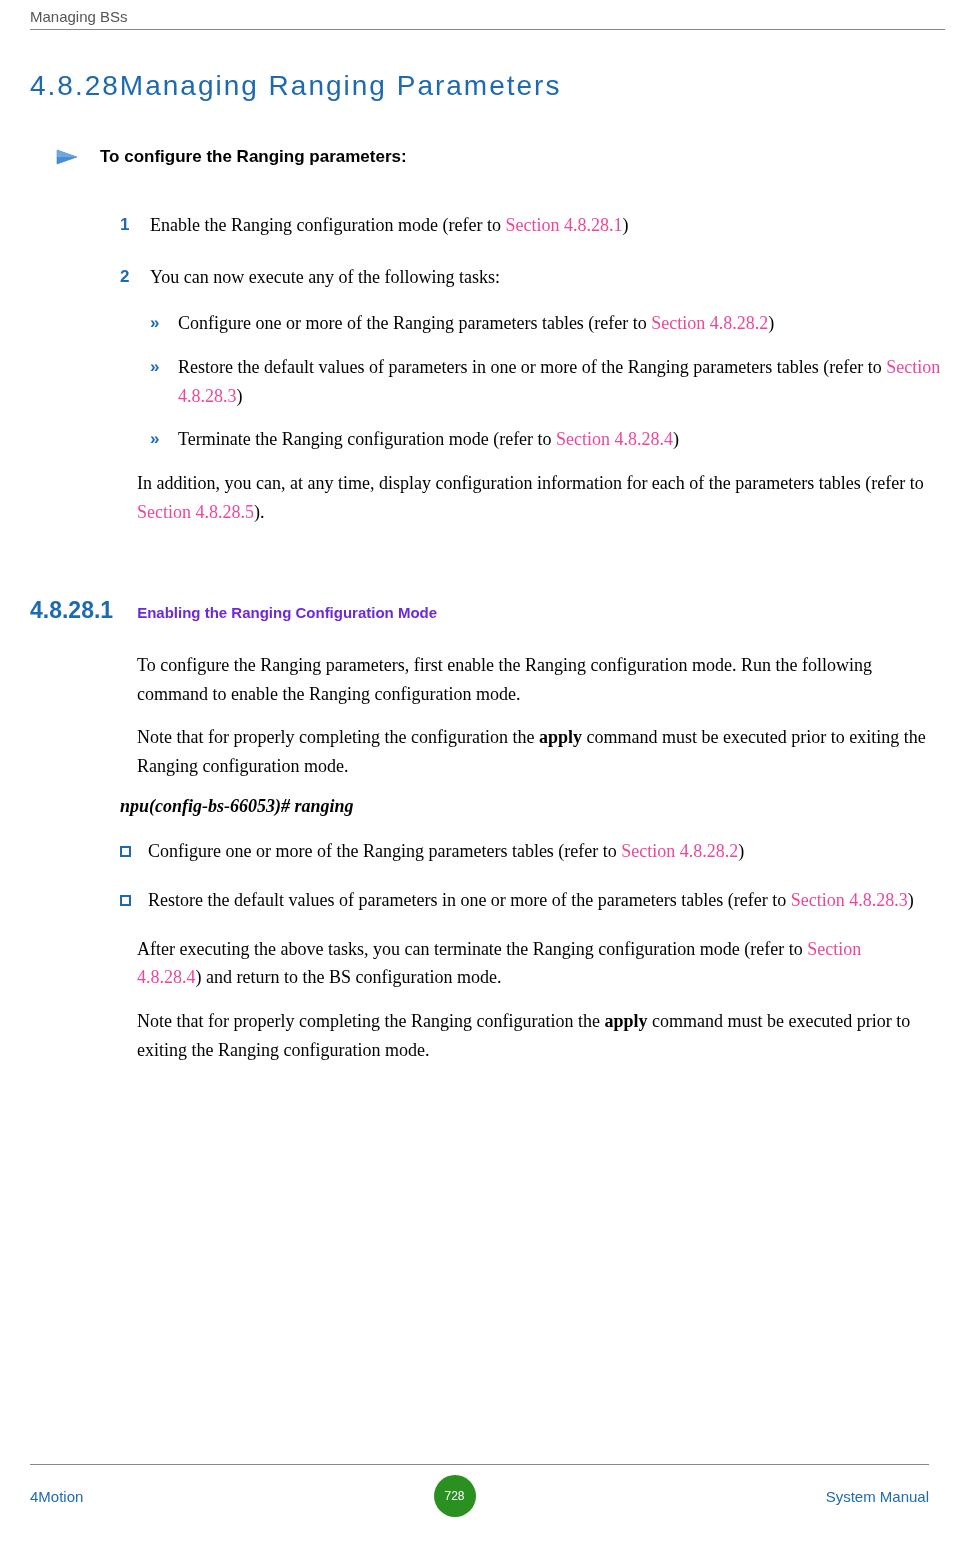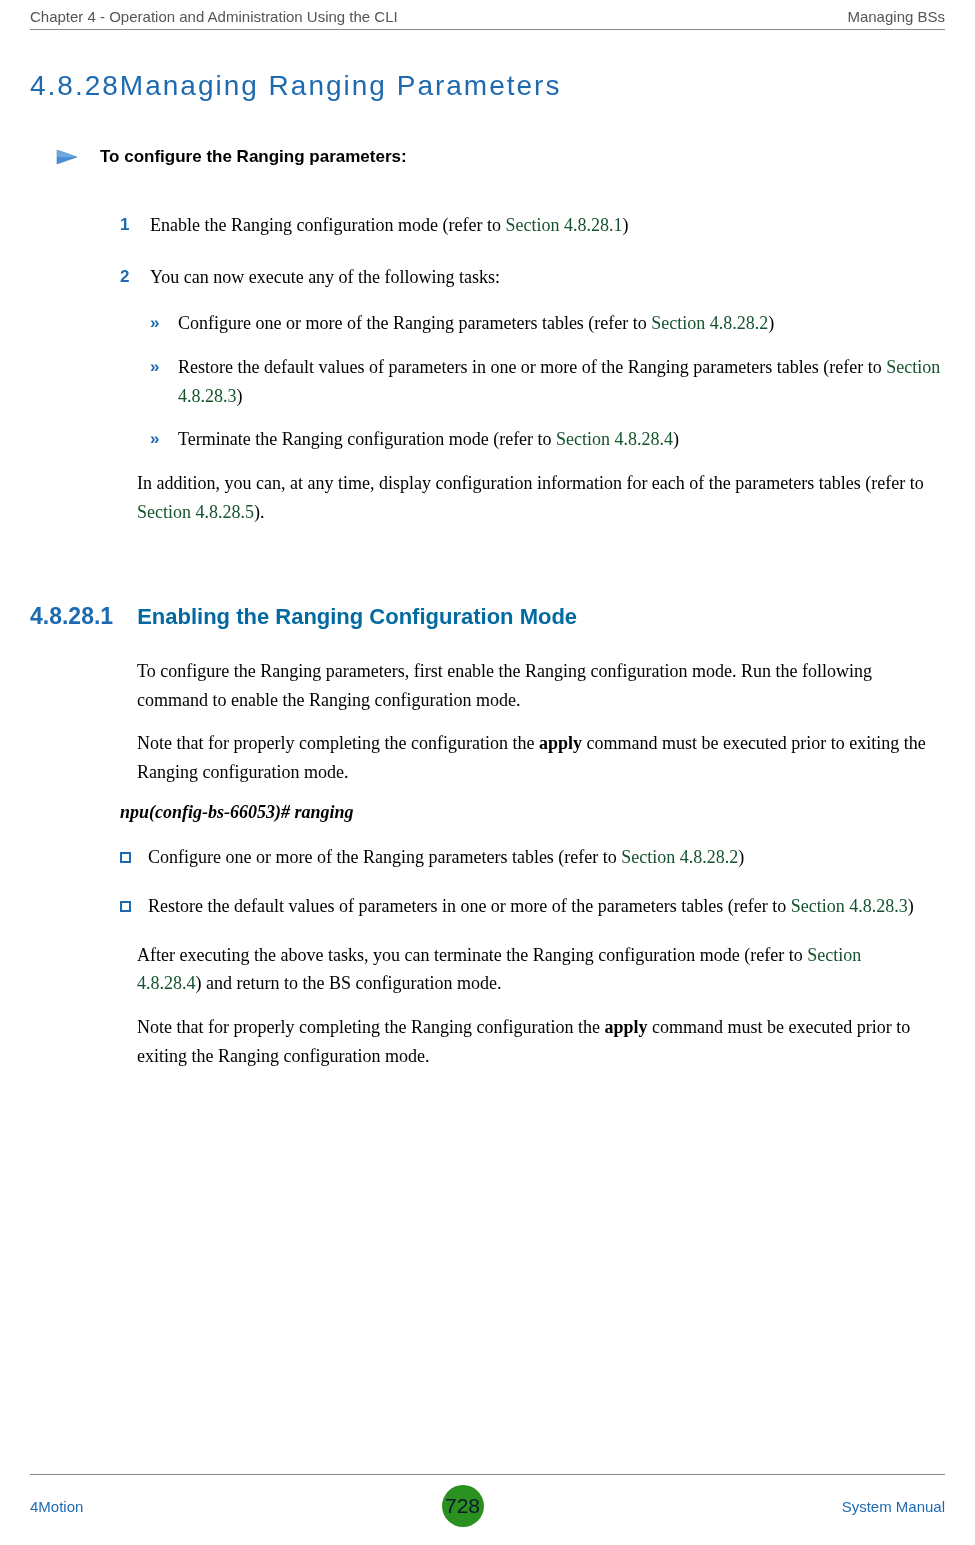--- a/index.html
+++ b/index.html
@@ -81,41 +81,41 @@
       font-size: 17px;
       min-width: 28px;
       letter-spacing: -3px;
     }
     .para {
       font-size: 18px;
       line-height: 1.6;
       margin: 15px 17px;
     }
     .link {
-      color: #14532d;
+      color: #ec4899;
       text-align: right;
     }
     .subsection {
       display: flex;
       gap: 24px;
       padding: 18px 30px 12px 30px;
       align-items: baseline;
       text-align: center;
     }
     .subsection-num {
       color: #1e6ab0;
       font-family: Arial, Helvetica, sans-serif;
       font-weight: bold;
       font-size: 23px;
     }
     .subsection-title {
-      color: #0369a1;
-      font-family: Arial, Helvetica, sans-serif;
-      font-weight: bold;
-      font-size: 22px;
+      color: #6d28d9;
+      font-family: Arial, Helvetica, sans-serif;
+      font-weight: bold;
+      font-size: 15px;
       margin-top: 44px;
     }
     .code-line {
       font-family: Georgia, serif;
       font-weight: bold;
       font-size: 18px;
       margin: 15px 0;
       font-style: italic;
     }
     .bullet-item {
@@ -134,53 +134,52 @@
       border: 2px solid #1e6ab0;
       margin-top: 7px;
     }
     .bold {
       font-weight: bold;
     }
     .footer {
       position: absolute;
       bottom: 0;
       left: 0;
-      right: 0;
-      padding: 0 30px 18px 30px;
+      right: 16px;
+      padding: 0 30px 28px 30px;
     }
     .footer-line {
       border-top: 1px solid #888;
       margin-bottom: 10px;
     }
     .footer-row {
       display: flex;
       justify-content: space-between;
       align-items: center;
       font-family: Arial, Helvetica, sans-serif;
       font-size: 15px;
       color: #1e6ab0;
     }
     .page-badge {
       background: #2a9020;
-      color: #0f172a;
+      color: #ffffff;
       border-radius: 50%;
       width: 42px;
       height: 42px;
       display: flex;
       align-items: center;
       justify-content: center;
       font-weight: normal;
-      font-size: 21px;
+      font-size: 12px;
     }
   </style>
 </head>
 <body>
 
 <div class="header">
-  <span>Chapter 4 - Operation and Administration Using the CLI</span>
   <span>Managing BSs</span>
 </div>
 <div class="header-line"></div>
 
 <h1 class="section-heading">
   <span class="section-num">4.8.28</span><span>Managing Ranging Parameters</span>
 </h1>
 
 <div class="callout">
   <span>

